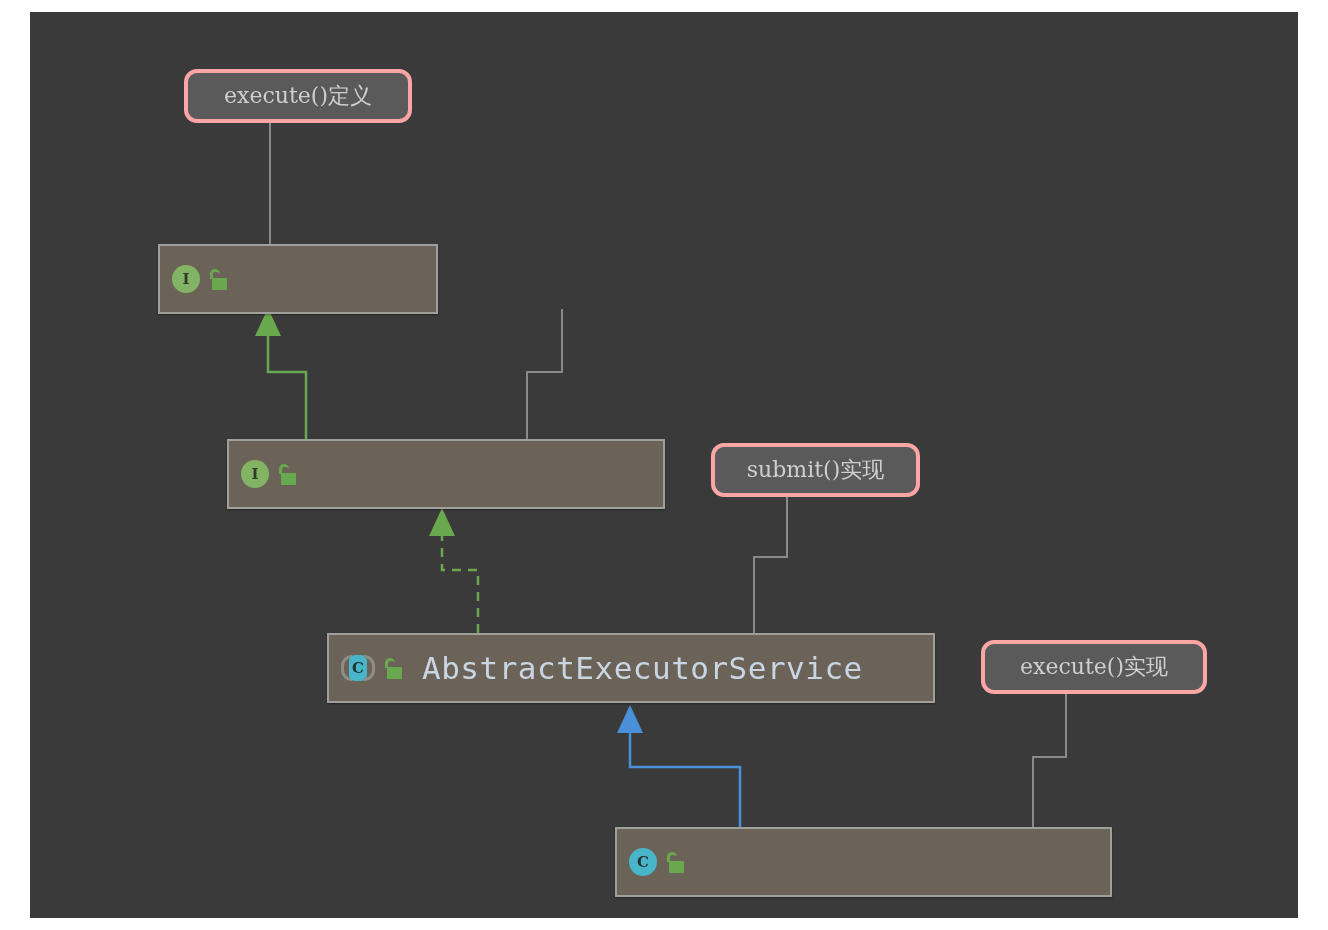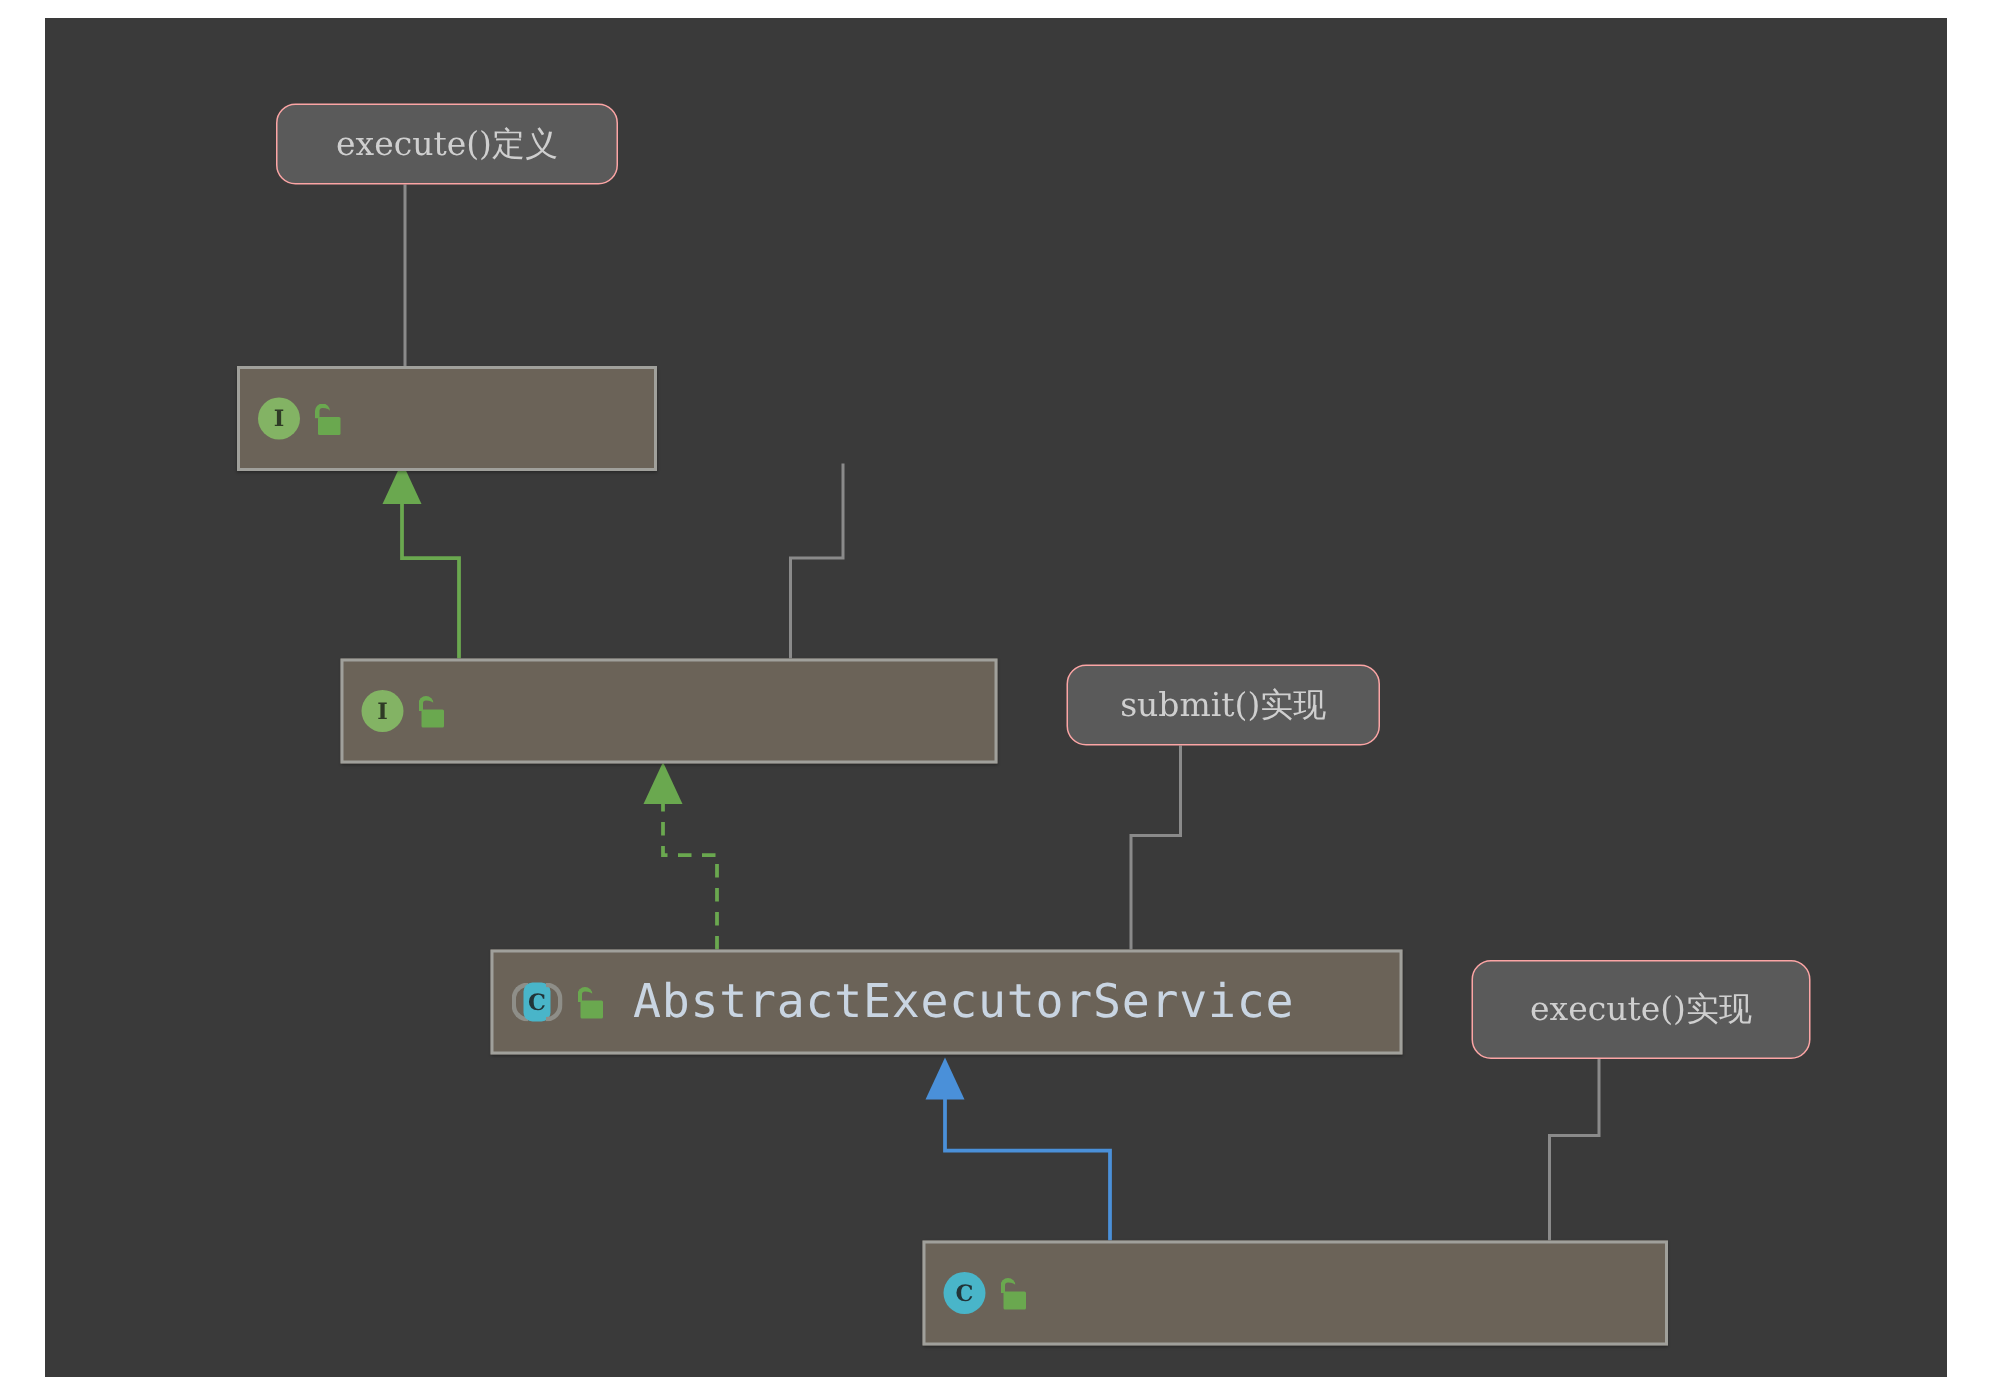--- a/index.html
+++ b/index.html
@@ -161,21 +161,21 @@
     border-right: none;
     border-radius: 6px 6px 0 0;
     box-sizing: border-box;
   }
 
   
   .note-node {
     position: absolute;
     box-sizing: border-box;
     background: #5a5a5a;
-    border: 1px solid #fca5a5;
+    border: 4px solid #fca5a5;
     border-radius: 13px;
     display: flex;
     align-items: center;
     justify-content: center;
   }
   .note-label {
     color: #cfcfcf;
     font-family: "DejaVu Serif", serif;
     font-size: 22px;
     white-space: nowrap;
@@ -208,21 +208,21 @@
 
   <div class="note-node" style="left:154px; top:57px; width:228px; height:54px;">
     <span class="note-label">execute()定义</span>
   </div>
 
 
   <div class="note-node" style="left:681px; top:431px; width:209px; height:54px;">
     <span class="note-label">submit()实现</span>
   </div>
 
-  <div class="note-node" style="left:951px; top:628px; width:226px; height:66px;">
+  <div class="note-node" style="left:951px; top:628px; width:226px; height:54px;">
     <span class="note-label">execute()实现</span>
   </div>
 
   <div class="class-node" style="left:128px; top:232px; width:280px; height:70px;">
     <span class="icon-interface">I</span>
     <span class="icon-lock">
       <span class="shackle"></span>
         <span class="body"></span>
     </span>
   </div>

